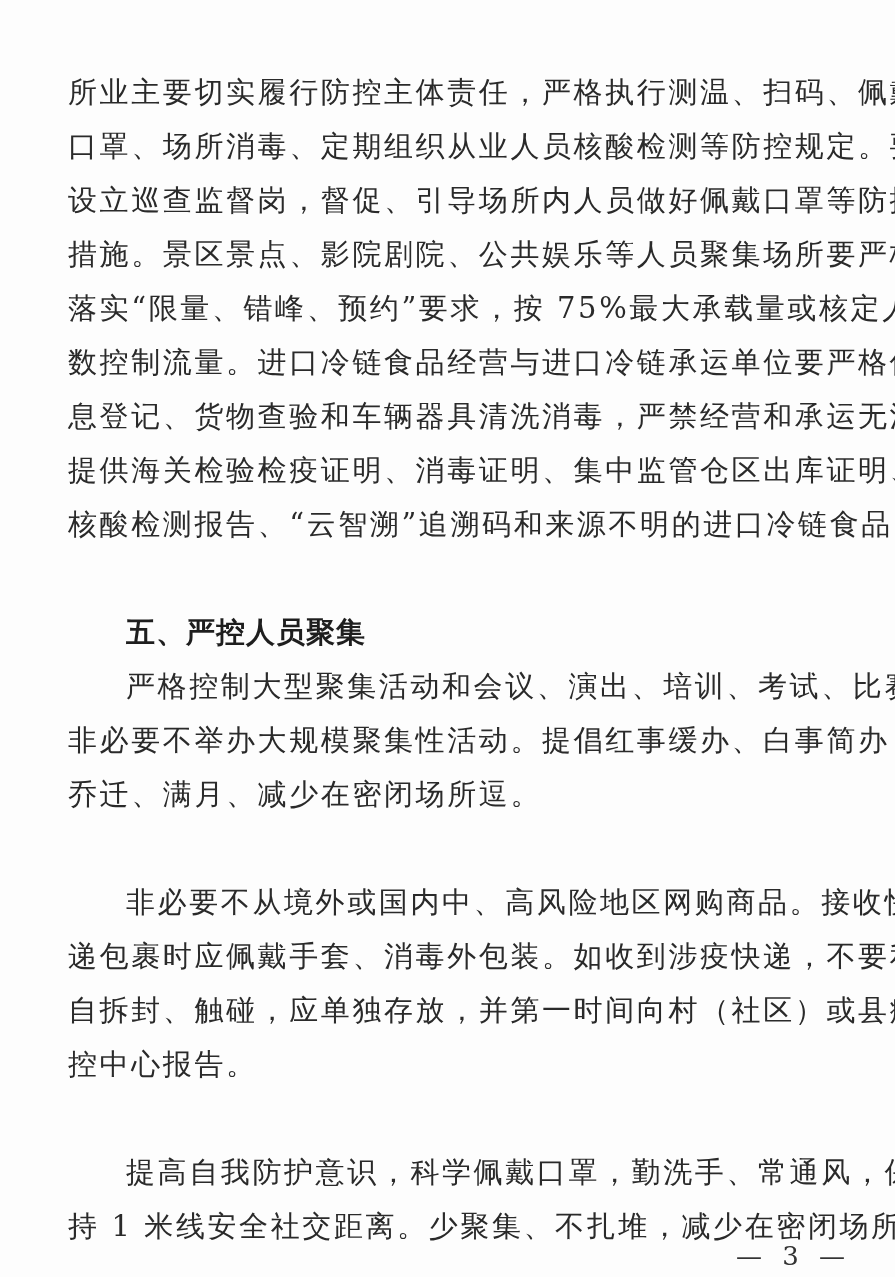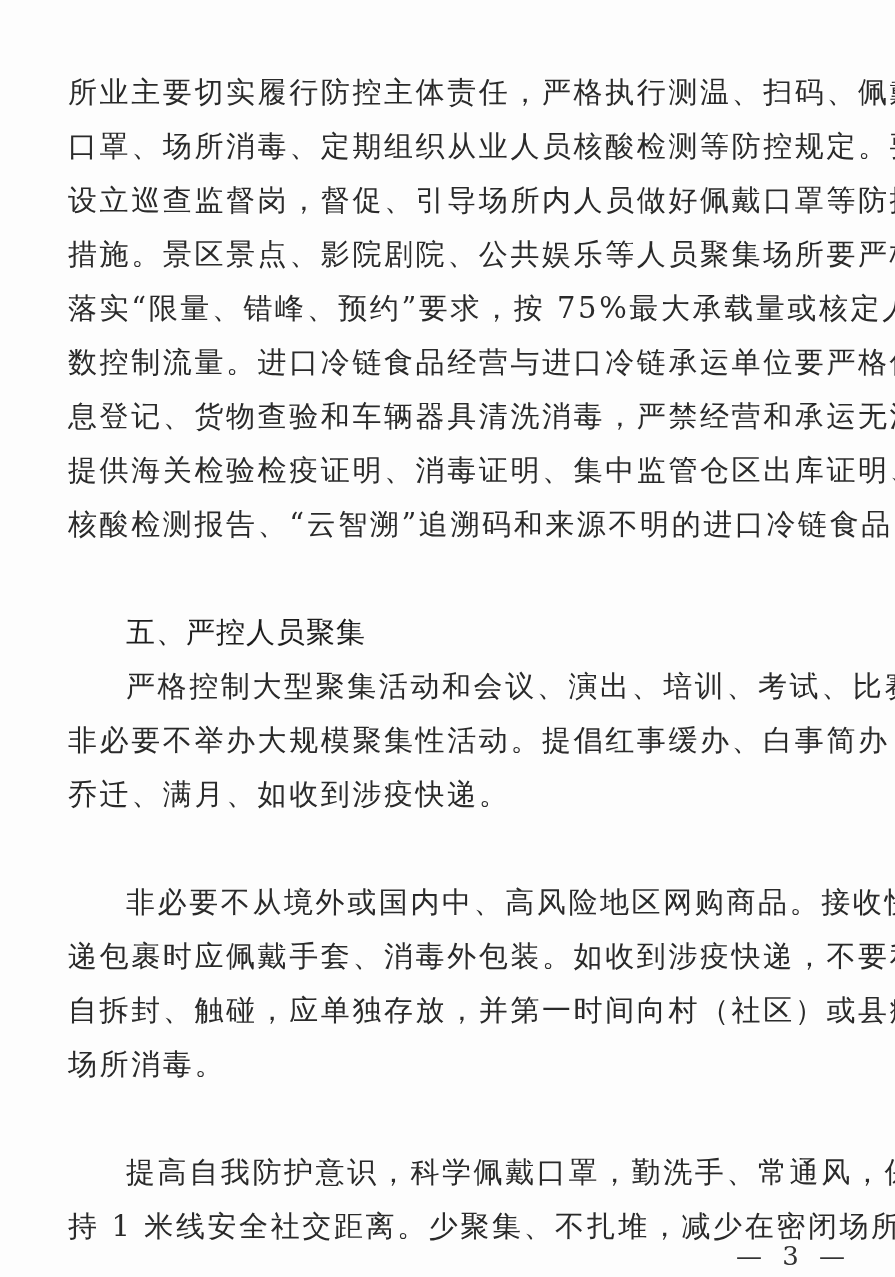--- a/index.html
+++ b/index.html
@@ -12,21 +12,21 @@
     .line {
       position: absolute; left: 68px; width: 770px;
       font-size: 29px; line-height: 40px; height: 40px;
       white-space: nowrap; letter-spacing: 2.6px;
       text-align-last: justify; text-align: justify;
     }
     .line.indent { left: 126px; width: 712px; }
     .line.last { text-align-last: left; }
     .heading {
       position: absolute; left: 126px; font-size: 29px; line-height: 40px;
-      font-family: "DejaVu Sans", "Liberation Sans", sans-serif; font-weight: normal;
+      font-family: "DejaVu Sans", "Liberation Sans", sans-serif; font-weight: bold;
       color: #1e1e1e; letter-spacing: 1px; white-space: nowrap;
     }
     .page-number {
       position: absolute; left: 736px; top: 1168px; font-size: 26px; line-height: 36px;
       letter-spacing: 6px; color: #333;
     }
   </style>
 </head>
 <body>
 
@@ -38,24 +38,24 @@
   <div class="line" style="top:234px">措施。景区景点、影院剧院、公共娱乐等人员聚集场所要严格</div>
   <div class="line" style="top:288px">落实“限量、错峰、预约”要求，按 75%最大承载量或核定人</div>
   <div class="line" style="top:342px">数控制流量。进口冷链食品经营与进口冷链承运单位要严格信</div>
   <div class="line" style="top:396px">息登记、货物查验和车辆器具清洗消毒，严禁经营和承运无法</div>
   <div class="line" style="top:450px">提供海关检验检疫证明、消毒证明、集中监管仓区出库证明、</div>
   <div class="line" style="top:504px">核酸检测报告、“云智溯”追溯码和来源不明的进口冷链食品。</div>
 
   <div class="heading" style="top:612px">五、严控人员聚集</div>
   <div class="line indent" style="top:666px">严格控制大型聚集活动和会议、演出、培训、考试、比赛，</div>
   <div class="line" style="top:720px">非必要不举办大规模聚集性活动。提倡红事缓办、白事简办，</div>
-  <div class="line last" style="top:774px">乔迁、满月、如收到涉疫快递。</div>
+  <div class="line last" style="top:774px">乔迁、满月、减少在密闭场所逗。</div>
 
   <div class="line indent" style="top:882px">非必要不从境外或国内中、高风险地区网购商品。接收快</div>
   <div class="line" style="top:936px">递包裹时应佩戴手套、消毒外包装。如收到涉疫快递，不要私</div>
   <div class="line" style="top:990px">自拆封、触碰，应单独存放，并第一时间向村（社区）或县疾</div>
-  <div class="line last" style="top:1044px">场所消毒。</div>
+  <div class="line last" style="top:1044px">控中心报告。</div>
 
   <div class="line indent" style="top:1152px">提高自我防护意识，科学佩戴口罩，勤洗手、常通风，保</div>
   <div class="line" style="top:1206px">持 1 米线安全社交距离。少聚集、不扎堆，减少在密闭场所逗</div>
 
   <div class="page-number" style="top:1238px">— 3 —</div>
 </div>
 
 </body></html>

